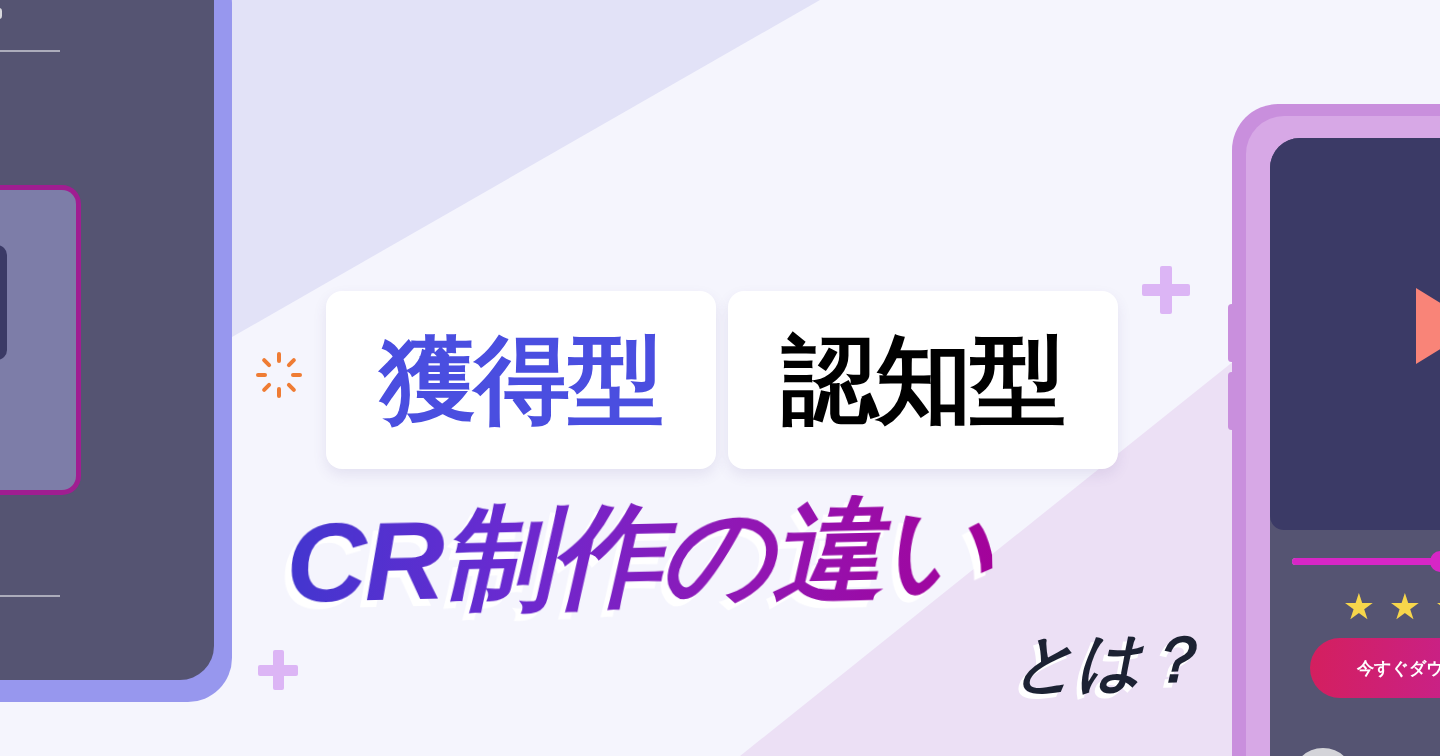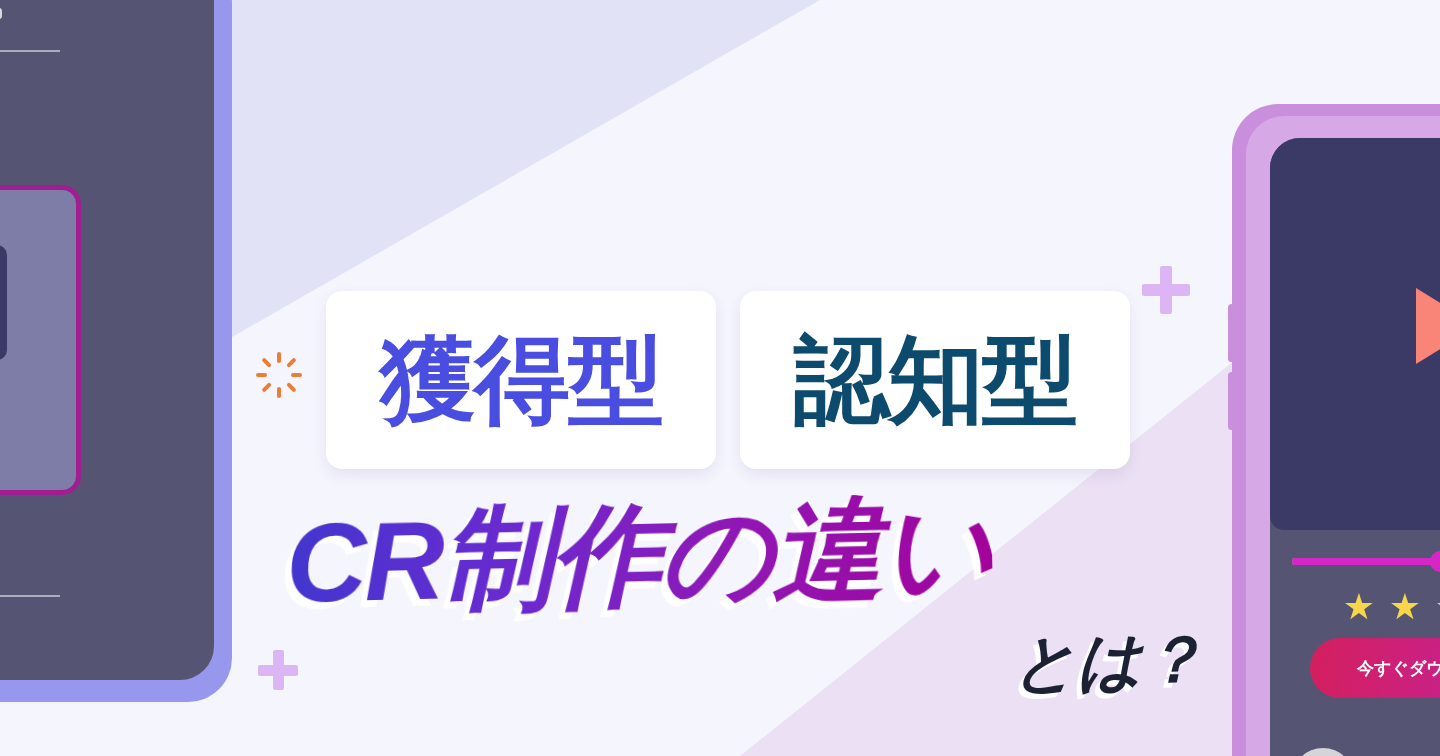--- a/index.html
+++ b/index.html
@@ -98,30 +98,30 @@
     font-style:italic;
     white-space:nowrap;
   }
   .banner-tail{
     position:absolute;left:458px;top:113px;width:40px;height:52px;
     background:#a1039e;
     clip-path:polygon(0 0, 40px 0, 4px 52px);
   }
 
   
-  .cards{position:absolute;left:326px;top:291px;display:flex;gap:24px;}
+  .cards{position:absolute;left:326px;top:291px;display:flex;gap:12px;}
   .type-card{
     width:390px;height:178px;background:#ffffff;border-radius:16px;
     box-shadow:0 6px 14px rgba(80,60,140,.10);
     display:flex;align-items:center;justify-content:center;
   }
   .type-card.narrow{width:390px;}
   .type-label{font-weight:700;font-size:96px;letter-spacing:-2px;line-height:1;}
   .type-label.blue{color:#4a4ee0;}
-  .type-label.magenta{color:#0c4a6e;}
+  .type-label.magenta{color:#000000;}
 
   
   .headline{
     position:absolute;left:286px;top:500px;width:900px;height:130px;
   }
   .headline-main{
     font-style:italic;font-weight:700;font-size:112px;letter-spacing:-3px;
     line-height:1;white-space:nowrap;
     background:linear-gradient(92deg,#4236cf 0%,#6a2ad0 32%,#8f18b6 62%,#a3029a 100%);
     -webkit-background-clip:text;background-clip:text;color:transparent;

